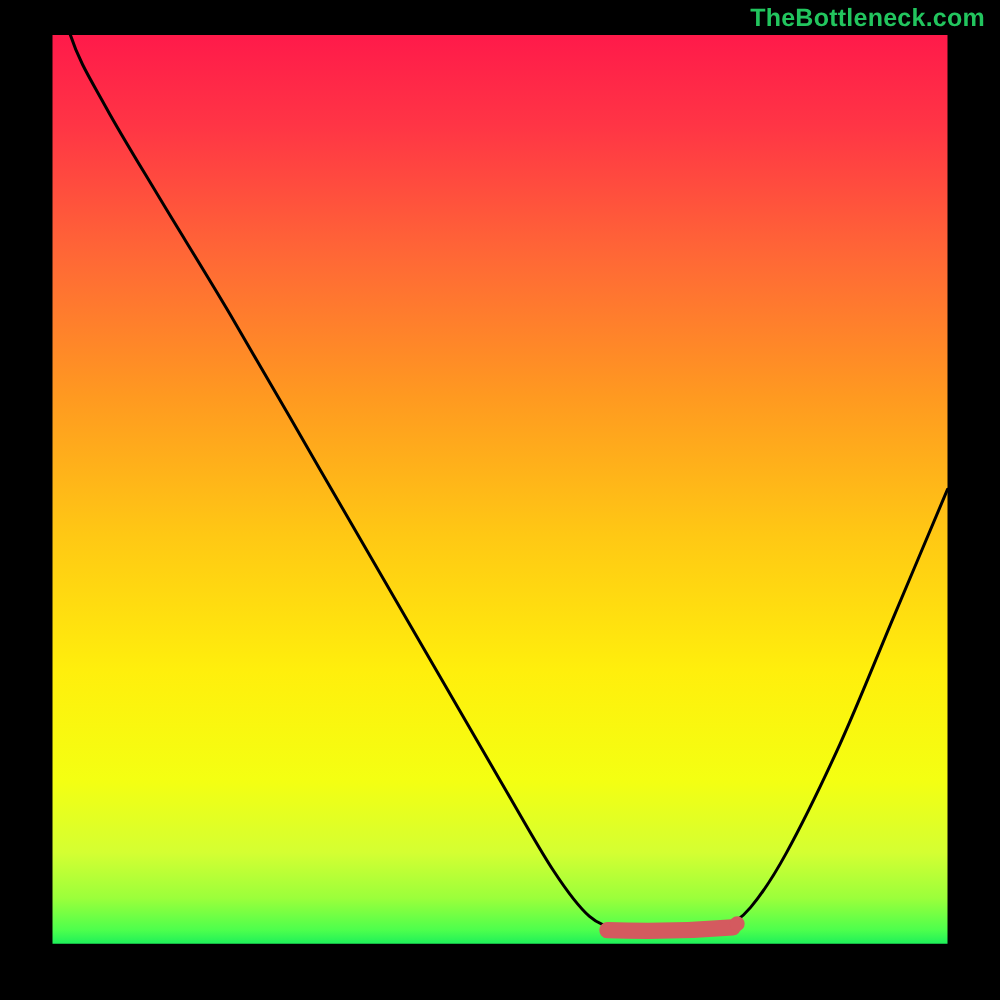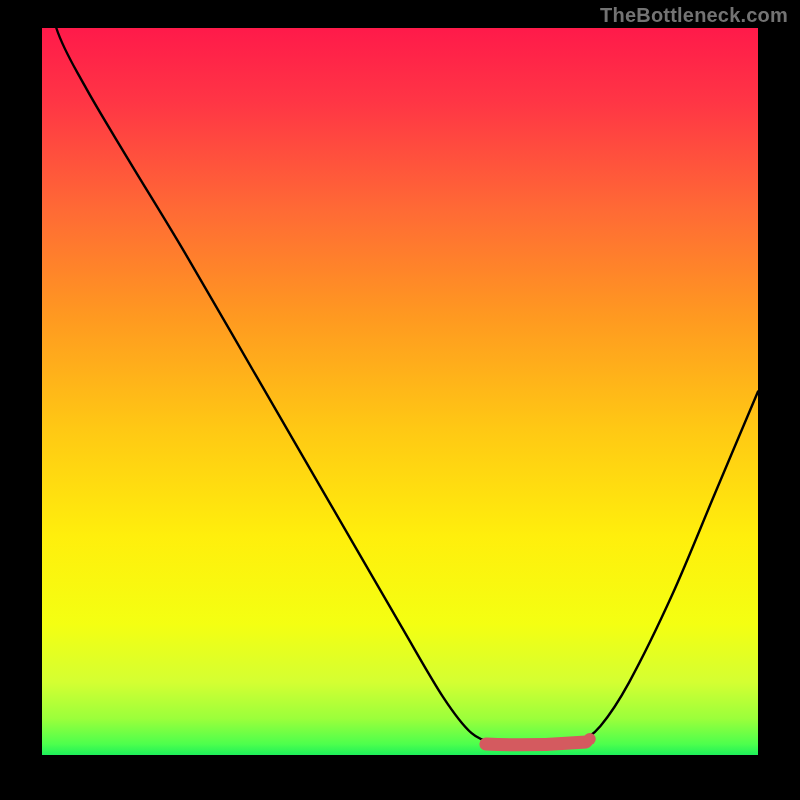--- a/index.html
+++ b/index.html
@@ -14,21 +14,21 @@
   .frame {
     position: relative;
     width: 800px;
     height: 800px;
     background: #000;
   }
   .watermark {
     position: absolute;
     top: 4px;
     right: 12px;
-    color: #737373;
+    color: #22c55e;
     font-size: 20px;
     font-weight: 600;
     letter-spacing: 0.2px;
     z-index: 10;
   }
   svg {
     position: absolute;
     top: 0;
     left: 0;
   }

